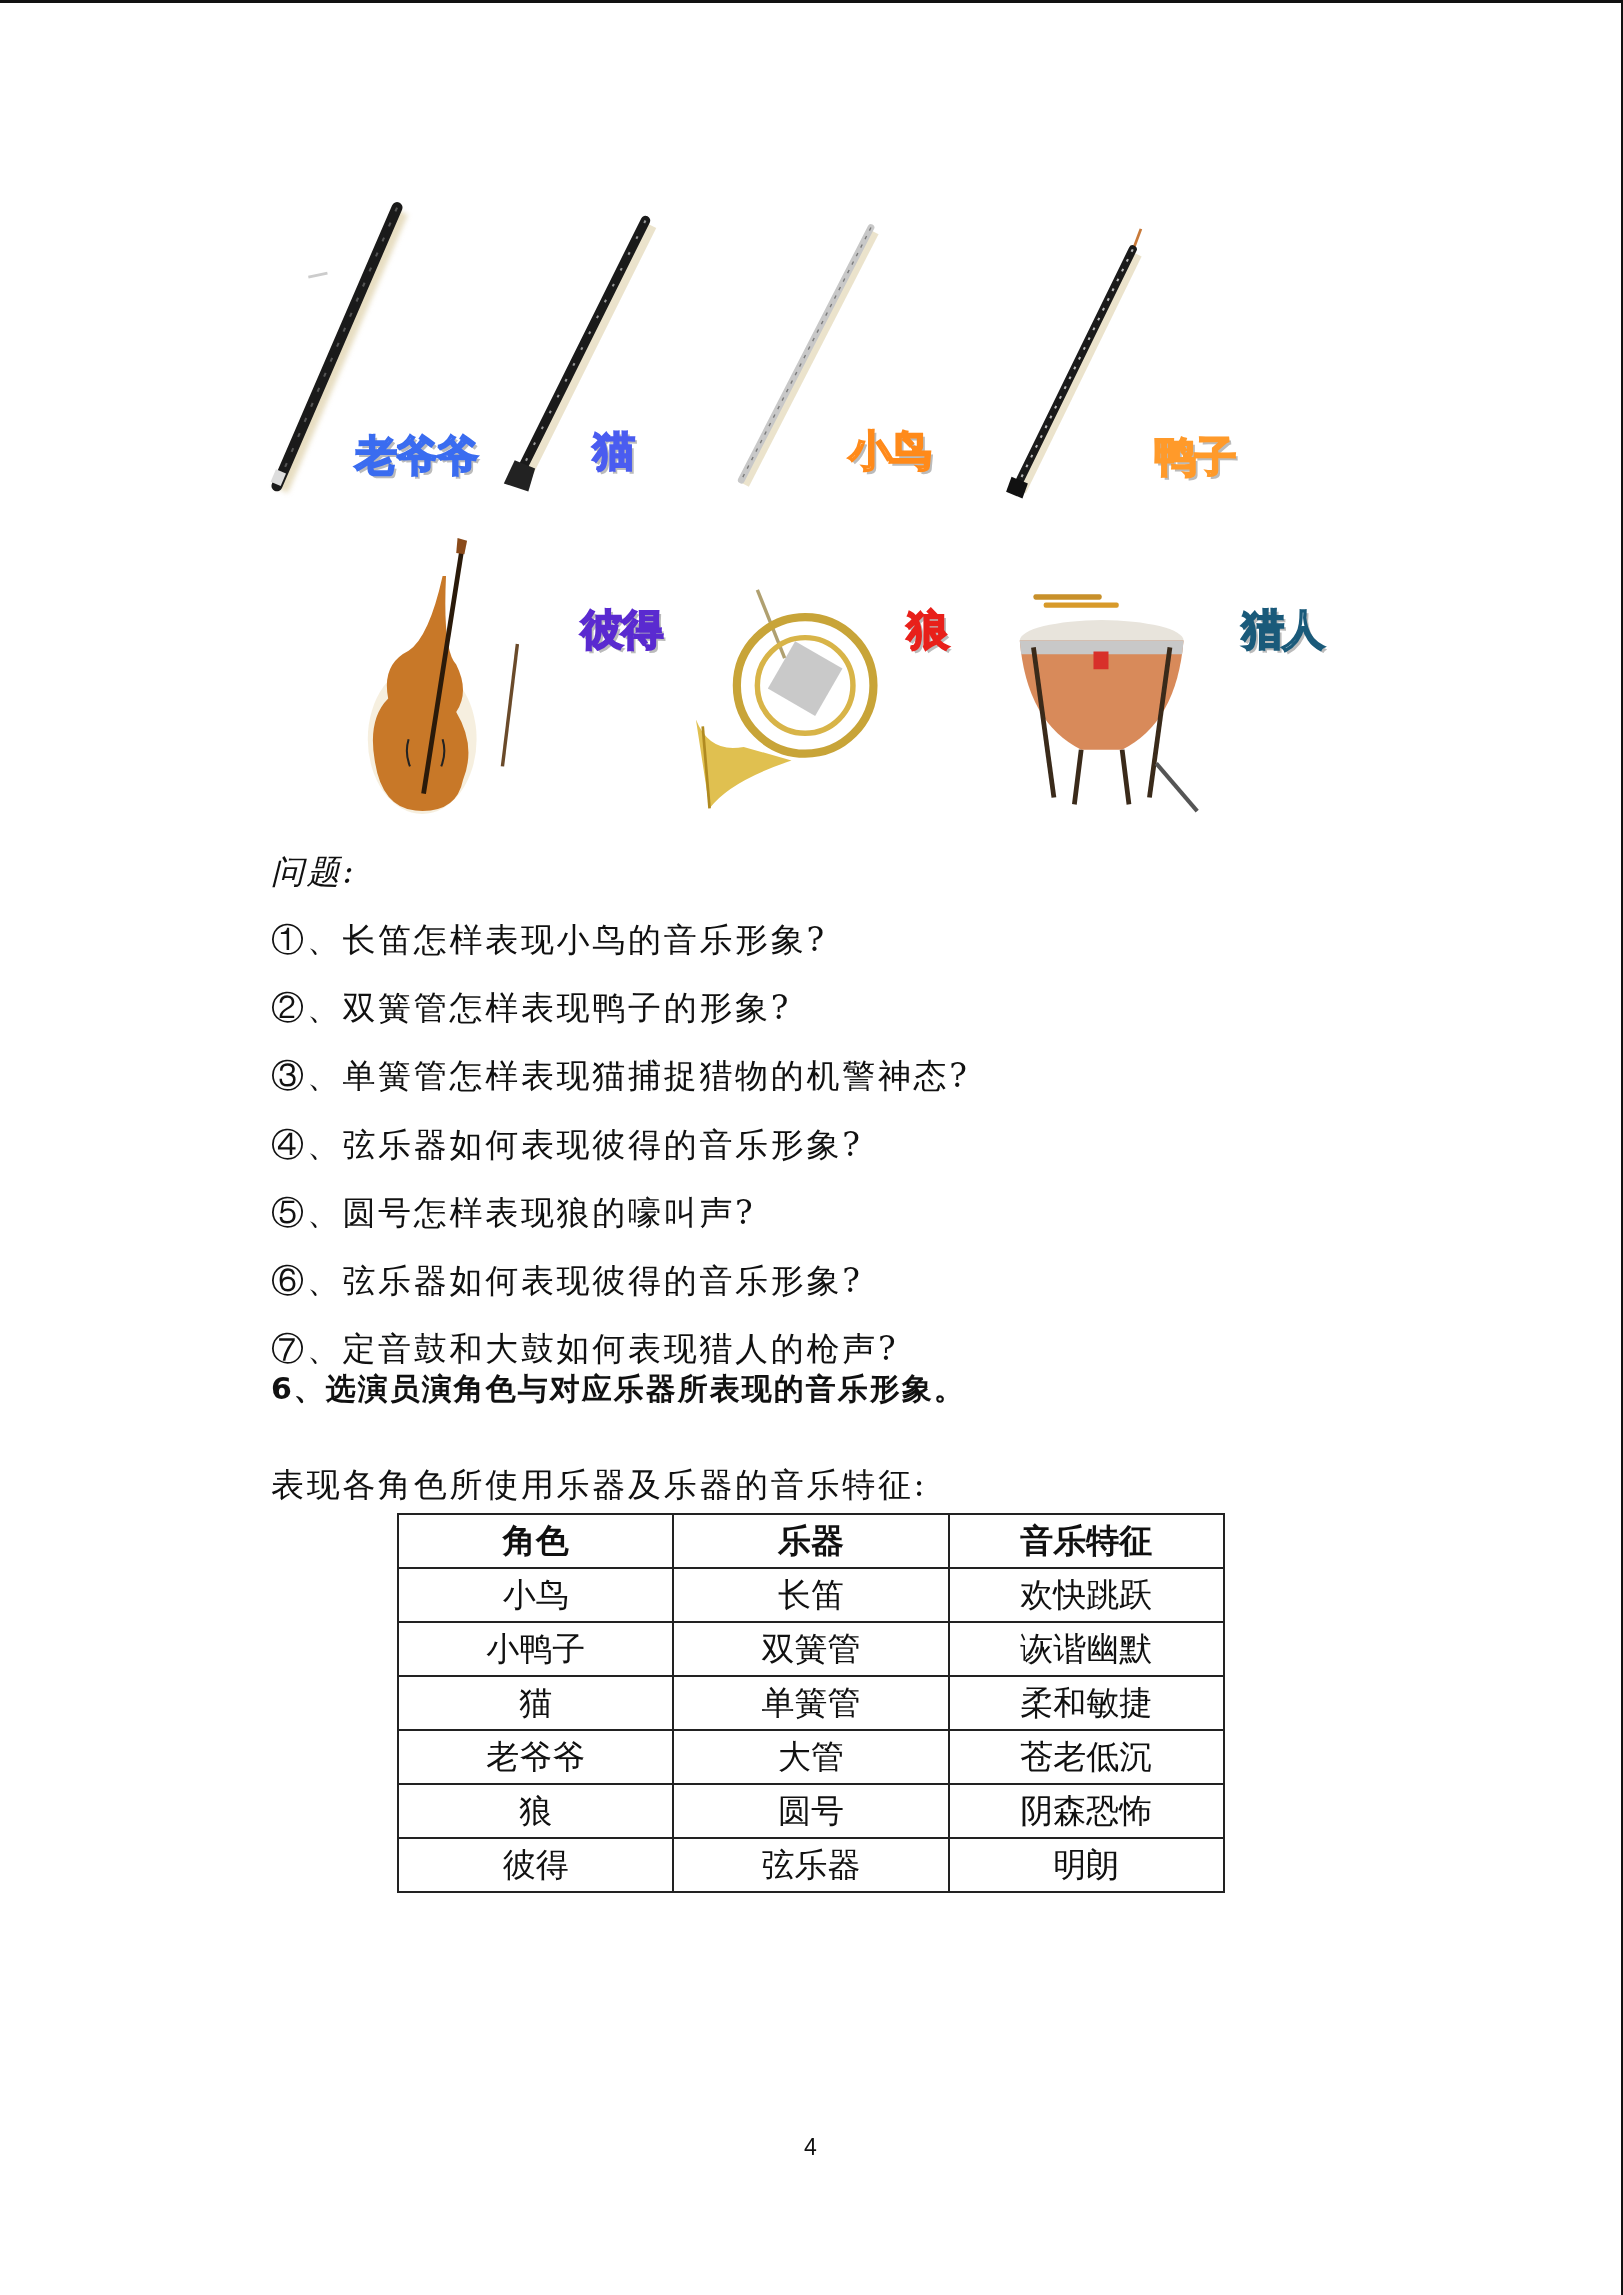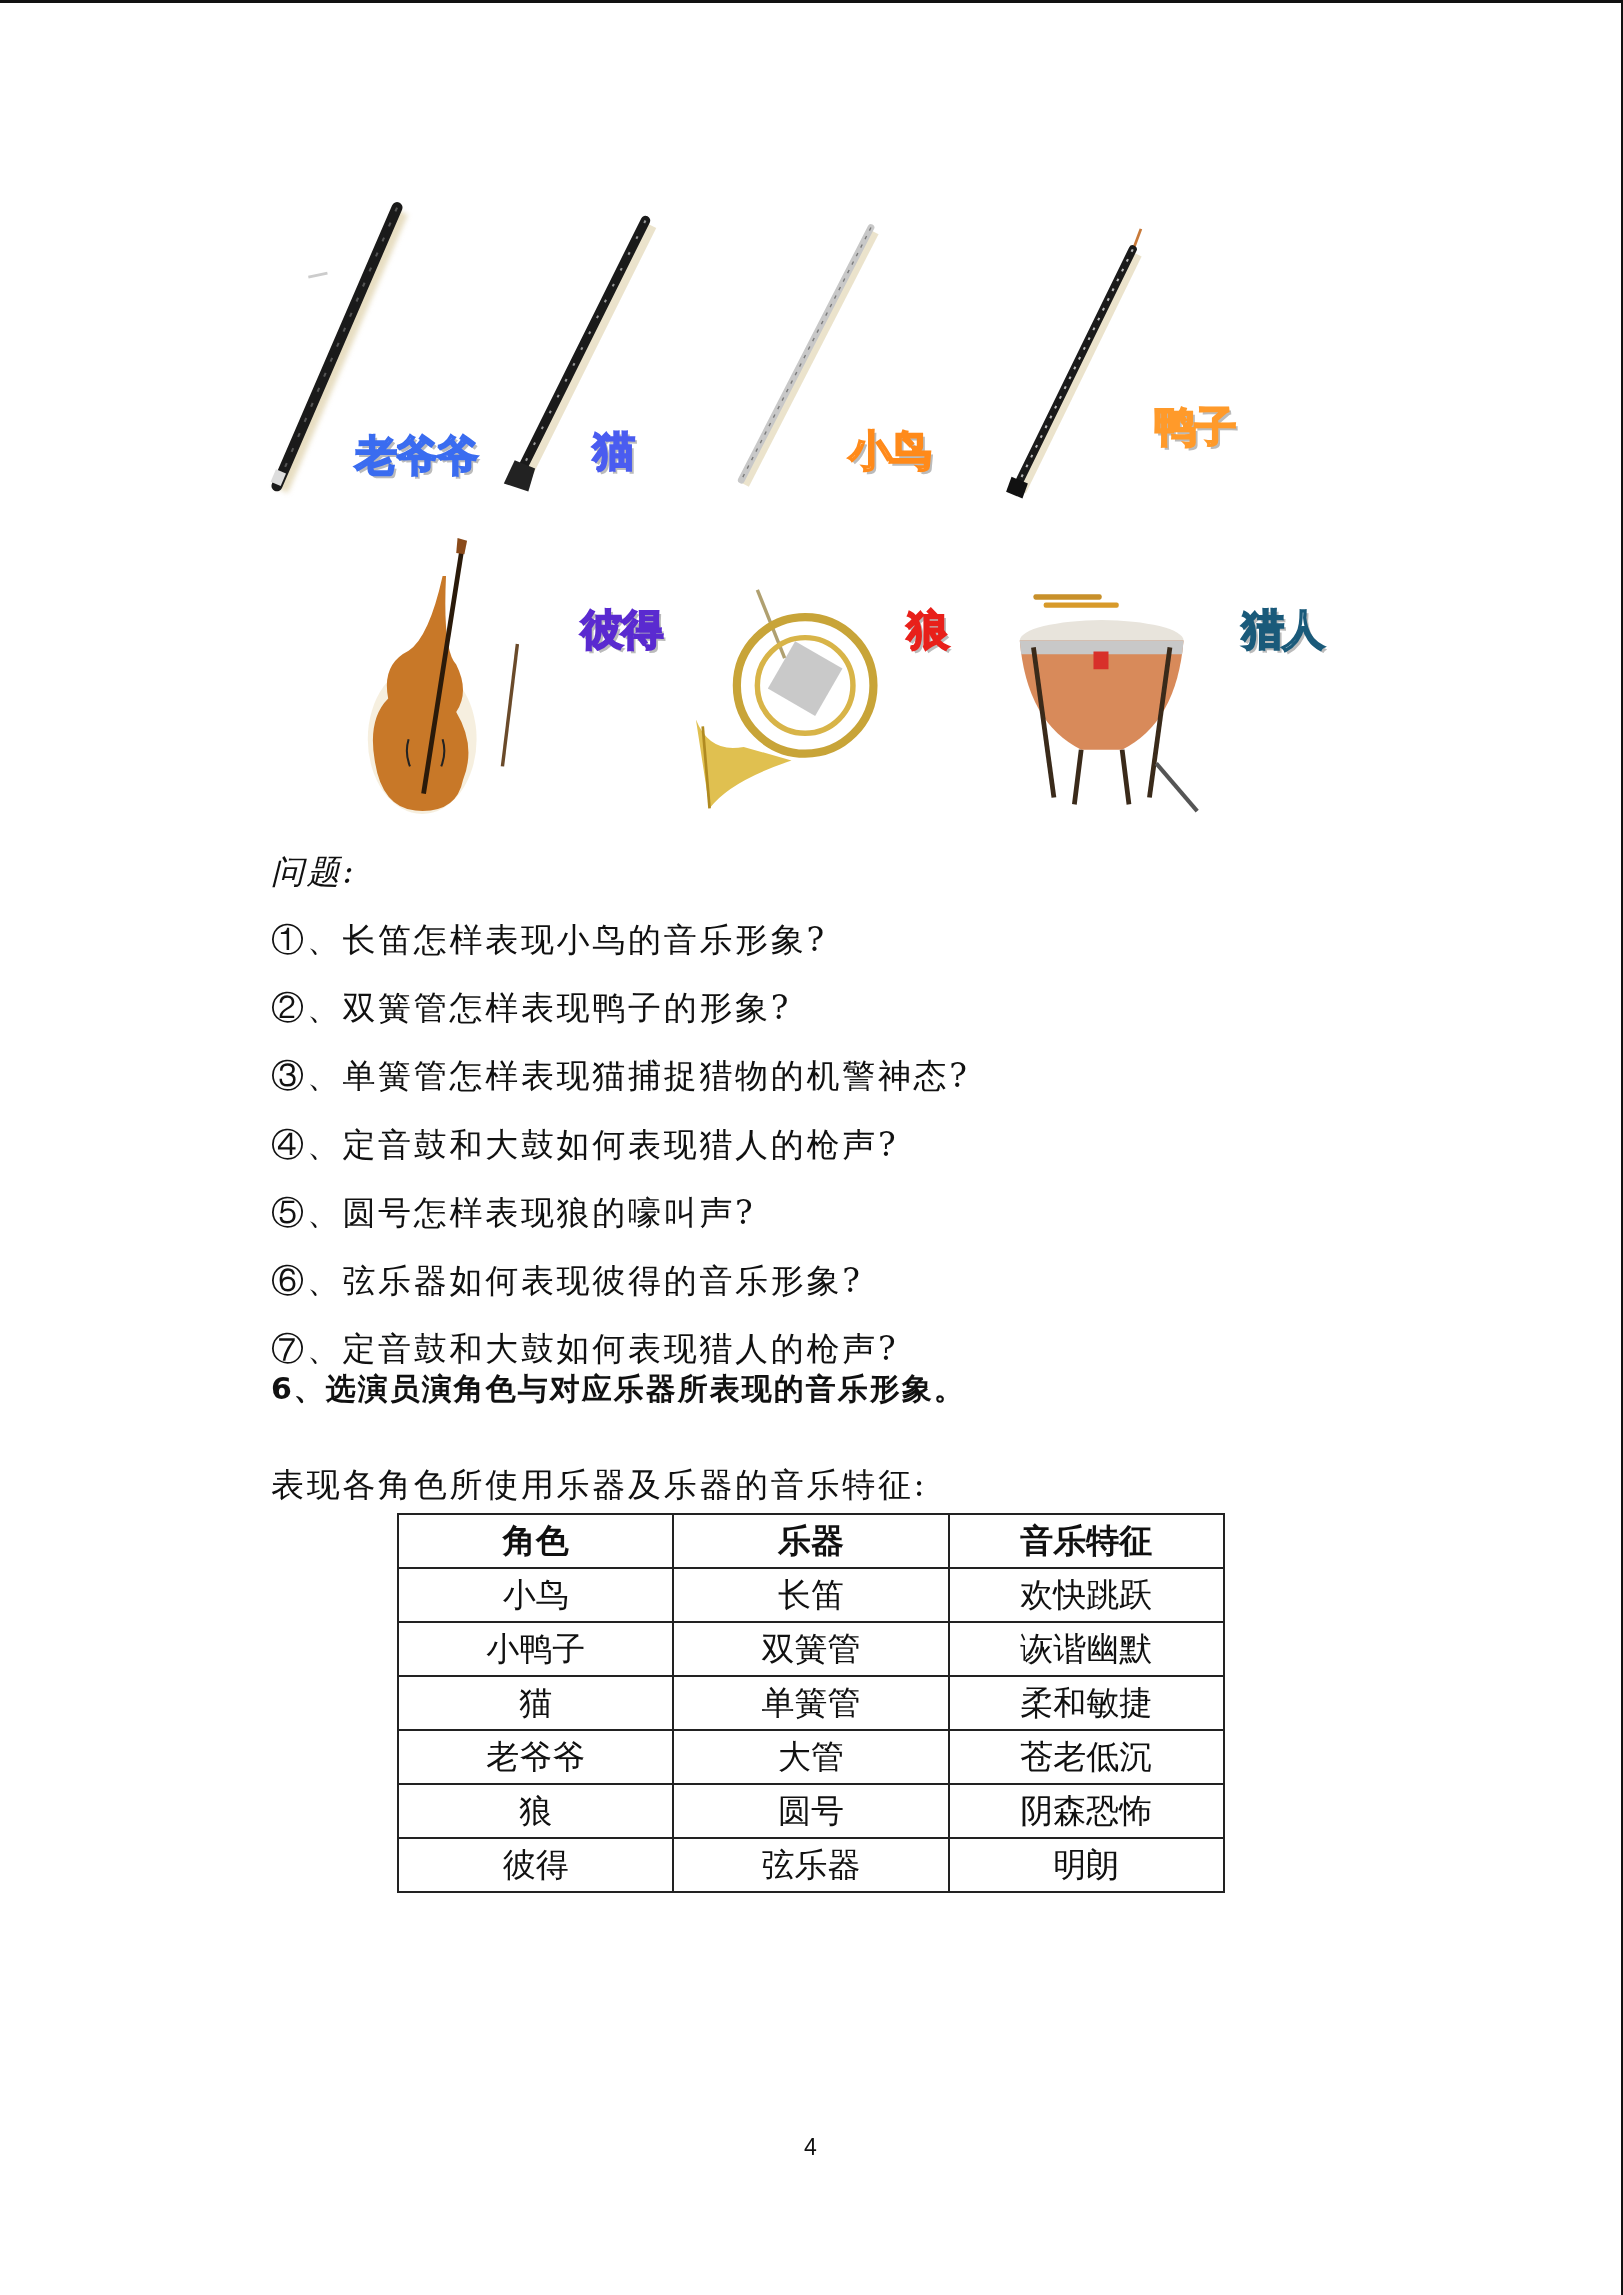--- a/index.html
+++ b/index.html
@@ -81,21 +81,21 @@
   </svg>
   <div class="label" style="left:849px;top:430px;-webkit-text-stroke:2px #ff8a1a;text-shadow:2.7px 2.7px 0 #bbb;">小鸟</div>
 
   <svg class="instrument" style="left:999px;top:218px;" width="164" height="286" viewBox="0 0 240 420">
     <line x1="208" y1="16" x2="196" y2="48" stroke="#c87a3a" stroke-width="4"></line>
     <line x1="200" y1="52" x2="30" y2="400" stroke="#d8c89a" stroke-width="20" opacity="0.5"></line>
     <line x1="196" y1="46" x2="26" y2="394" stroke="#1a1a1a" stroke-width="12" stroke-linecap="round"></line>
     <line x1="196" y1="46" x2="26" y2="394" stroke="#bbb" stroke-width="3" stroke-dasharray="4 12"></line>
     <path d="M18 380 L42 390 L34 412 L10 402 Z" fill="#111"></path>
   </svg>
-  <div class="label" style="left:1124px;top:406px;-webkit-text-stroke:2px #ff9a2a;text-shadow:2.7px 2.7px 0 #bbb;padding-left:30px;">鸭子</div>
+  <div class="label" style="left:1124px;top:436px;-webkit-text-stroke:2px #ff9a2a;text-shadow:2.7px 2.7px 0 #bbb;padding-left:30px;">鸭子</div>
 
   <svg class="instrument" style="left:361px;top:535px;" width="170" height="286" viewBox="0 0 250 420">
     <ellipse cx="90" cy="300" rx="80" ry="110" fill="#e8d8b0" opacity="0.4"></ellipse>
     <path d="M120 60 Q100 150 70 170 Q30 190 40 240 Q10 270 20 330 Q30 400 80 405 Q140 410 150 360 Q170 310 140 260 Q160 230 140 190 Q120 170 125 60 Z" fill="#c87828"></path>
     <line x1="150" y1="10" x2="92" y2="380" stroke="#2a1a0a" stroke-width="7"></line>
     <path d="M142 4 L156 8 L152 28 L140 26 Z" fill="#8a4a1a"></path>
     <line x1="230" y1="160" x2="208" y2="340" stroke="#6a4a2a" stroke-width="5"></line>
     <path d="M70 300 Q64 320 72 340" stroke="#222" stroke-width="3" fill="none"></path>
     <path d="M120 300 Q126 320 118 340" stroke="#222" stroke-width="3" fill="none"></path>
   </svg>
@@ -124,21 +124,21 @@
     <line x1="170" y1="240" x2="180" y2="320" stroke="#3a2a1a" stroke-width="7"></line>
     <line x1="220" y1="260" x2="280" y2="330" stroke="#555" stroke-width="6"></line>
   </svg>
   <div class="label" style="left:1242px;top:609px;-webkit-text-stroke:2px #1a5a7a;text-shadow:2.7px 2.7px 0 #bbb;text-align:center;">猎人</div>
 </div>
 
 <div class="text-line" style="top:851px;font-style:italic;">问题:</div>
 <div class="text-line" style="top:919px;">①、长笛怎样表现小鸟的音乐形象?</div>
 <div class="text-line" style="top:987px;">②、双簧管怎样表现鸭子的形象?</div>
 <div class="text-line" style="top:1055px;">③、单簧管怎样表现猫捕捉猎物的机警神态?</div>
-<div class="text-line" style="top:1124px;">④、定音鼓和大鼓如何表现猎人的枪声?</div>
+<div class="text-line" style="top:1124px;">④、弦乐器如何表现彼得的音乐形象?</div>
 <div class="text-line" style="top:1192px;">⑤、圆号怎样表现狼的嚎叫声?</div>
 <div class="text-line" style="top:1260px;">⑥、弦乐器如何表现彼得的音乐形象?</div>
 <div class="text-line" style="top:1328px;">⑦、定音鼓和大鼓如何表现猎人的枪声?</div>
 
 <div class="heading">6、选演员演角色与对应乐器所表现的音乐形象。</div>
 <div class="text-line" style="top:1464px;">表现各角色所使用乐器及乐器的音乐特征:</div>
 
 <table class="roles">
   <thead>
     <tr>

